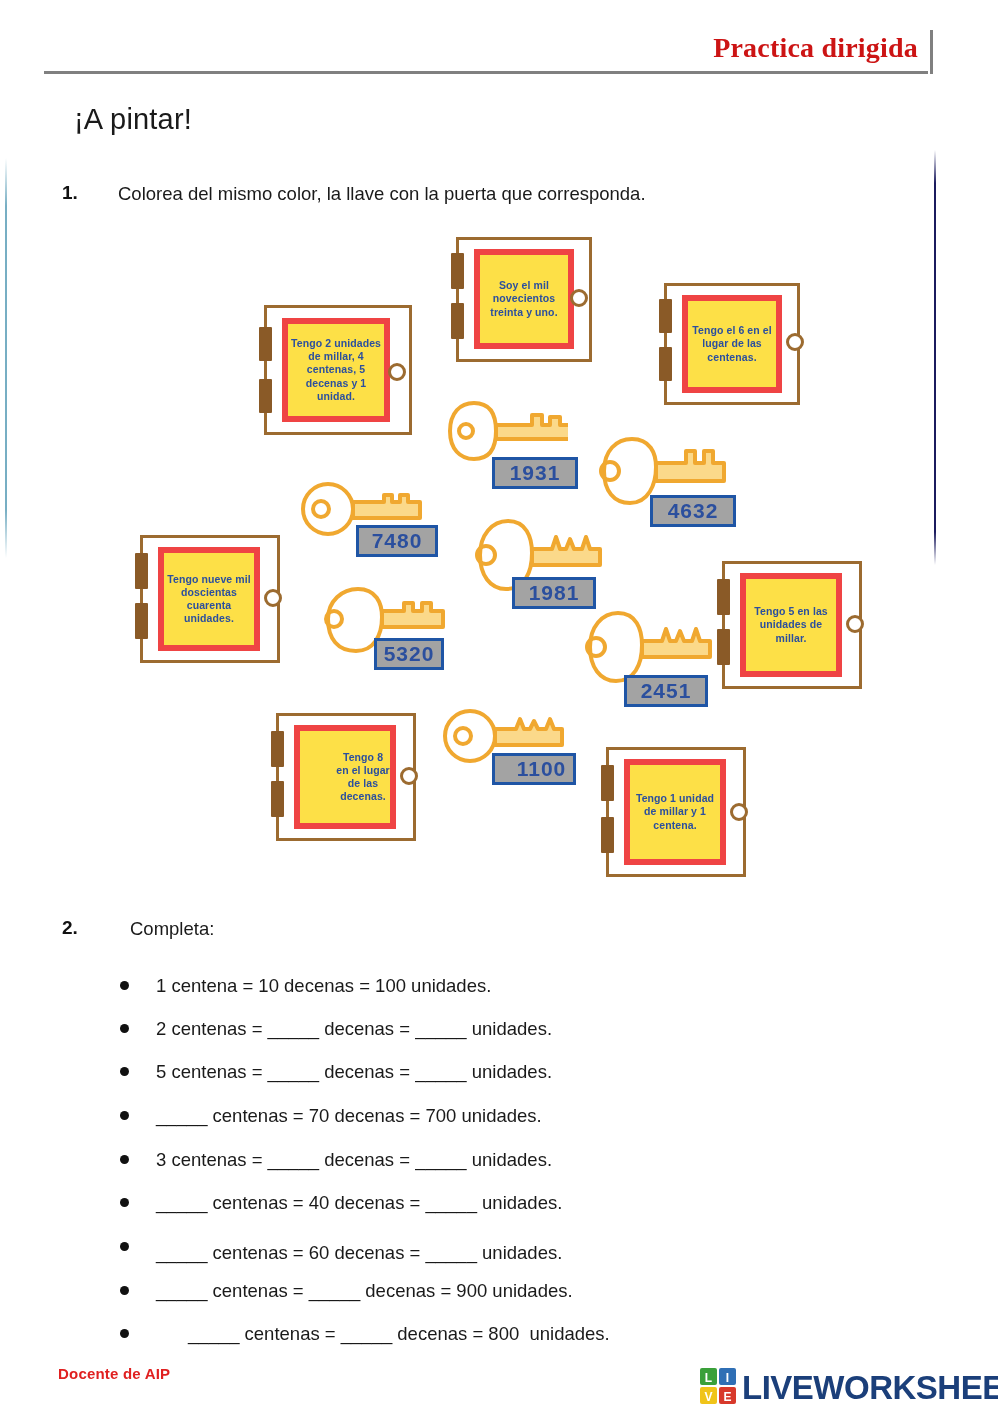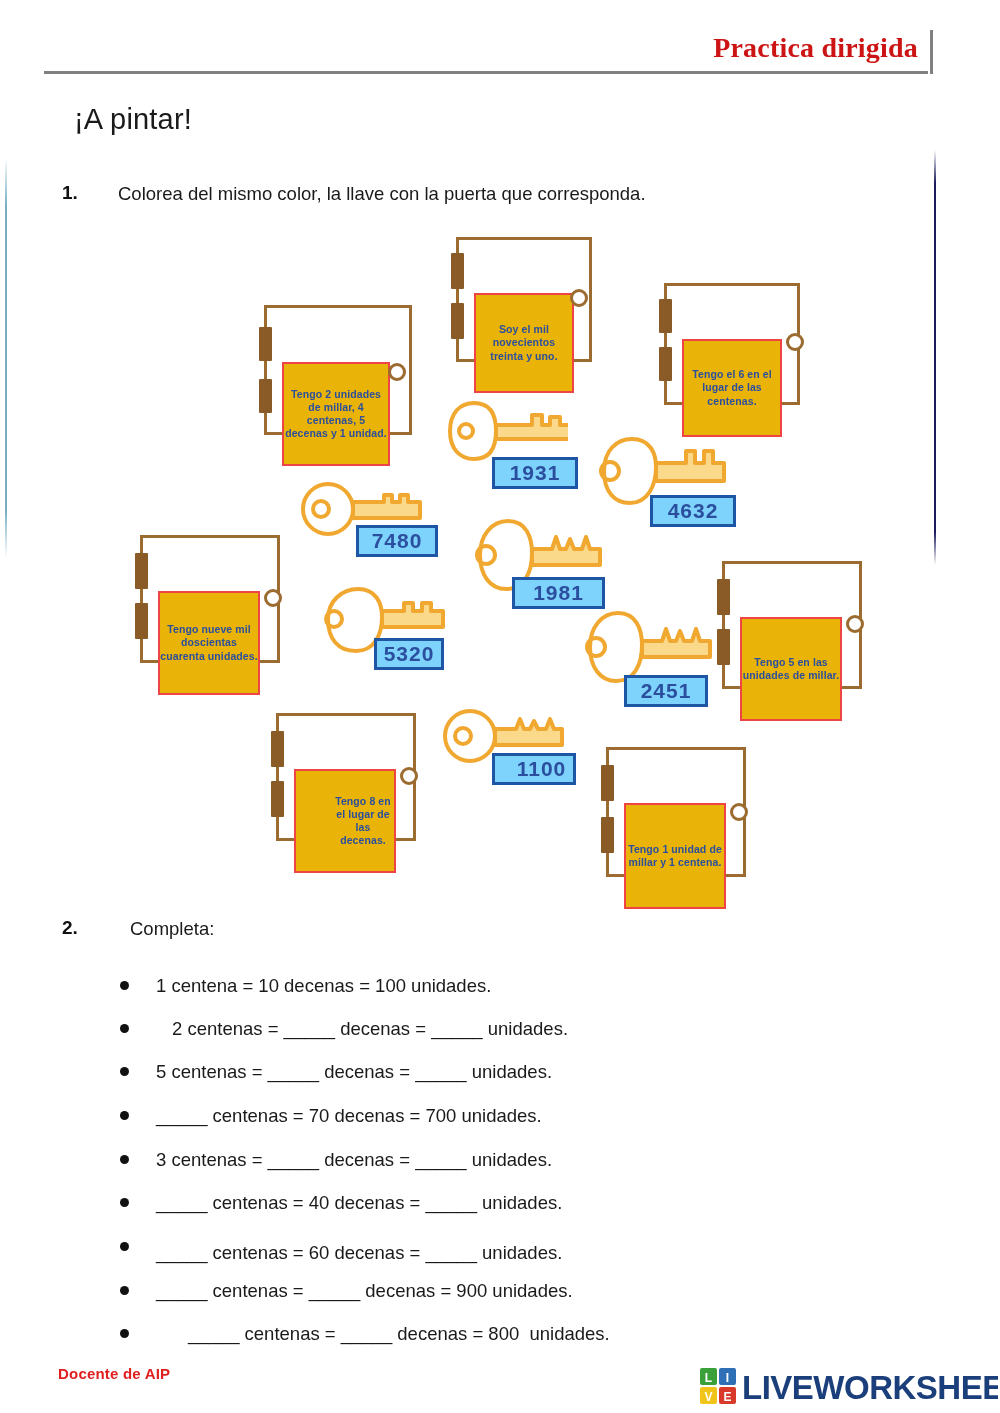--- a/index.html
+++ b/index.html
@@ -38,35 +38,35 @@
 
   
   #puzzle{position:absolute;left:0;top:225px;width:1000px;height:675px;}
 
   .door{position:absolute;}
   .door .frame{
     position:absolute;left:0;top:0;right:0;bottom:0;
     border:3px solid #9c6b30;box-sizing:border-box;background:#fff;
   }
   .door .panel{
-    position:absolute;border:2px solid #ef4444;background:#eab308;box-sizing:border-box;
-    display:flex;align-items:center;justify-content:center;margin-top:44px;
+    position:absolute;border:6px solid #ef4444;background:#fde047;box-sizing:border-box;
+    display:flex;align-items:center;justify-content:center;
   }
   .door .panel span{
     display:block;text-align:center;color:#2b4f9e;
     font-weight:bold;line-height:1.26;letter-spacing:.1px;
   }
   .hinge{position:absolute;background:#8a5a27;border-radius:1px;}
   .knob{
     position:absolute;border:3.5px solid #9c6b30;border-radius:50%;background:#fff;
     box-sizing:border-box;
   }
 
   .keytag{
-    position:absolute;border:3px solid #1f55a5;background:#7dd3fc;box-sizing:border-box;
+    position:absolute;border:3px solid #1f55a5;background:#a3a3a3;box-sizing:border-box;
     display:flex;align-items:center;justify-content:center;
     color:#2b4f9e;font-weight:bold;letter-spacing:1px;
   }
   .keysvg{position:absolute;}
 
   
   .bullet-row{position:absolute;left:118px;font-size:18.5px;color:#1a1a1a;white-space:pre;}
   .bullet-dot{position:absolute;left:120px;width:9px;height:9px;border-radius:50%;background:#111;}
 
   
@@ -218,21 +218,21 @@
     <span>7480</span>
   </div>
 
   <svg class="keysvg" style="left:462px;top:290px;" width="142" height="80" viewBox="0 0 142 80">
     <g fill="none" stroke="#f0a830" stroke-width="4" stroke-linejoin="round" stroke-linecap="round">
       <path d="M46 6 C64 6 70 22 70 38 C70 58 62 74 44 74 C28 74 18 60 18 40 C18 20 30 6 46 6 Z"></path>
       <circle cx="24" cy="40" r="9"></circle>
       <path d="M70 34 H90 l4-12 4 12 h6 l4-10 4 10 h8 l4-12 4 12 h10 v16 H70 Z" fill="#fbd98a" stroke="#f0a830"></path>
     </g>
   </svg>
-  <div class="keytag" style="left:512px;top:352px;width:93px;height:32px;font-size:21px;">
+  <div class="keytag" style="left:512px;top:352px;width:84px;height:32px;font-size:21px;">
     <span>1981</span>
   </div>
 
   <svg class="keysvg" style="left:312px;top:358px;" width="134" height="74" viewBox="0 0 134 74">
     <g fill="none" stroke="#f0a830" stroke-width="4" stroke-linejoin="round" stroke-linecap="round">
       <path d="M46 6 C64 6 70 20 70 34 C70 52 62 68 44 68 C26 68 16 56 16 36 C16 18 30 6 46 6 Z"></path>
       <circle cx="22" cy="36" r="8"></circle>
       <path d="M70 28 H92 v-8 h9 v8 h9 v-8 h9 v8 h12 v16 H70 Z" fill="#fbd98a" stroke="#f0a830"></path>
     </g>
   </svg>
@@ -264,21 +264,21 @@
 
 </div>
 
 <div class="ex-num" style="left:62px;top:917px;">2.</div>
 <div class="ex-text" style="left:130px;top:918px;">Completa:</div>
 
 <div class="bullet-dot" style="top:981px;"></div>
 <div class="bullet-row" style="left:156px;top:975px;">1 centena = 10 decenas = 100 unidades.</div>
 
 <div class="bullet-dot" style="top:1024px;"></div>
-<div class="bullet-row" style="left:156px;top:1018px;margin-left:16px;">2 centenas = _____ decenas = _____ unidades.</div>
+<div class="bullet-row" style="left:156px;top:1018px;">2 centenas = _____ decenas = _____ unidades.</div>
 
 <div class="bullet-dot" style="top:1067px;"></div>
 <div class="bullet-row" style="left:156px;top:1061px;">5 centenas = _____ decenas = _____ unidades.</div>
 
 <div class="bullet-dot" style="top:1111px;"></div>
 <div class="bullet-row" style="left:156px;top:1105px;">_____ centenas = 70 decenas = 700 unidades.</div>
 
 <div class="bullet-dot" style="top:1155px;"></div>
 <div class="bullet-row" style="left:156px;top:1149px;">3 centenas = _____ decenas = _____ unidades.</div>
 

